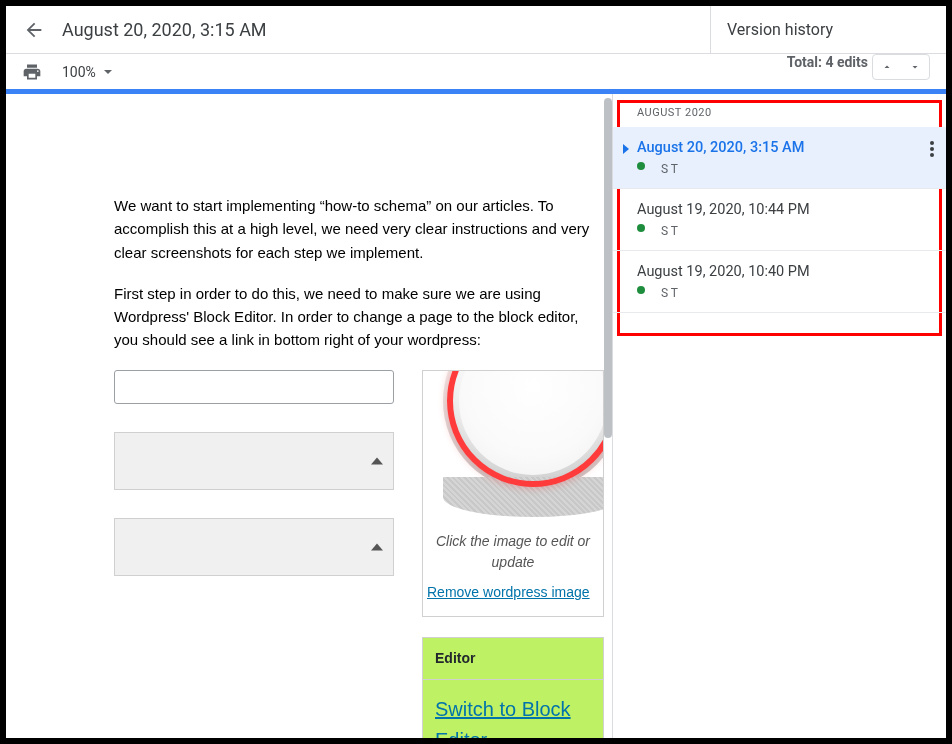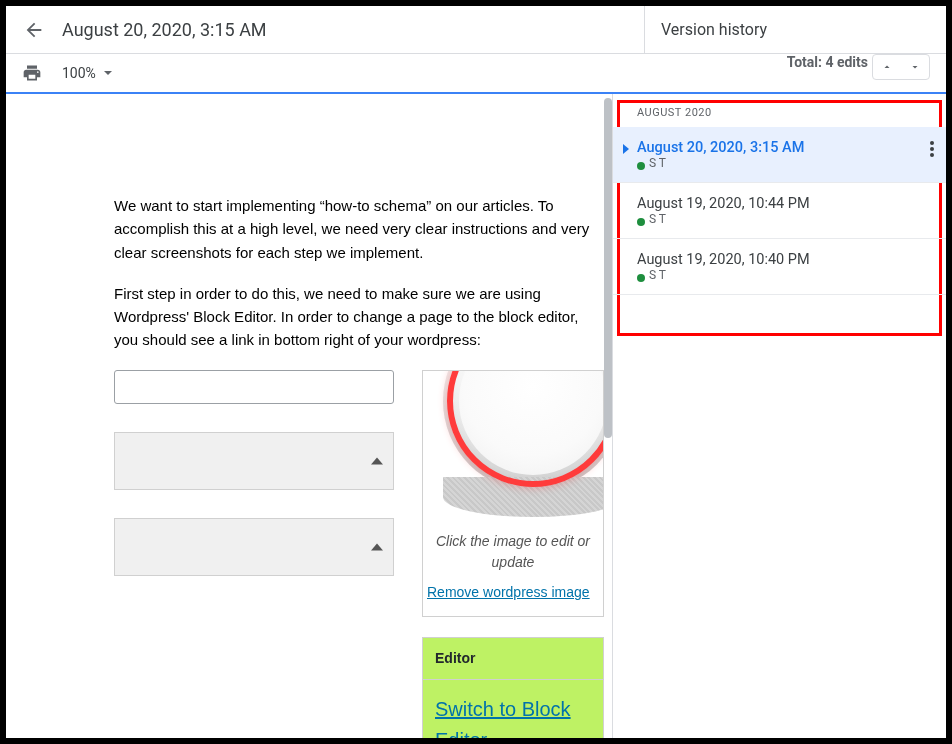--- a/index.html
+++ b/index.html
@@ -35,33 +35,33 @@
     display: flex; align-items: center; justify-content: center;
     color: #5f6368;
     cursor: pointer;
   }
   .header-title {
     font-size: 18px;
     color: #3c4043;
     font-weight: 400;
   }
   .top-header-right {
-    width: 302px;
+    width: 236px;
     display: flex;
     align-items: center;
     padding-left: 16px;
     font-size: 16px;
     color: #3c4043;
     border-left: 1px solid #dadce0;
   }
   .toolbar {
     display: flex;
     align-items: stretch;
     height: 40px;
-    border-bottom: 2px solid #3b82f6;
+    border-bottom: 5px solid #3b82f6;
   }
   .toolbar-left {
     flex: 1;
     display: flex;
     align-items: center;
     padding: 0 16px;
     gap: 20px;
   }
   .print-icon {
     color: #5f6368;
@@ -324,22 +324,23 @@
     font-weight: 500;
   }
   .version-sub {
     font-size: 12px;
     font-style: italic;
     color: #1a73e8;
     margin-top: 2px;
   }
   .version-author {
     display: flex;
-    align-items: flex-end;
-    gap: 4px;
+    align-items: flex-start;
+    gap: 16px;
+    margin-top: 6px;
     font-size: 12px;
     color: #5f6368;
   }
   .author-dot {
     width: 8px; height: 8px;
     border-radius: 50%;
     background: #1e8e3e;
   }
   .more-icon {
     position: absolute;

